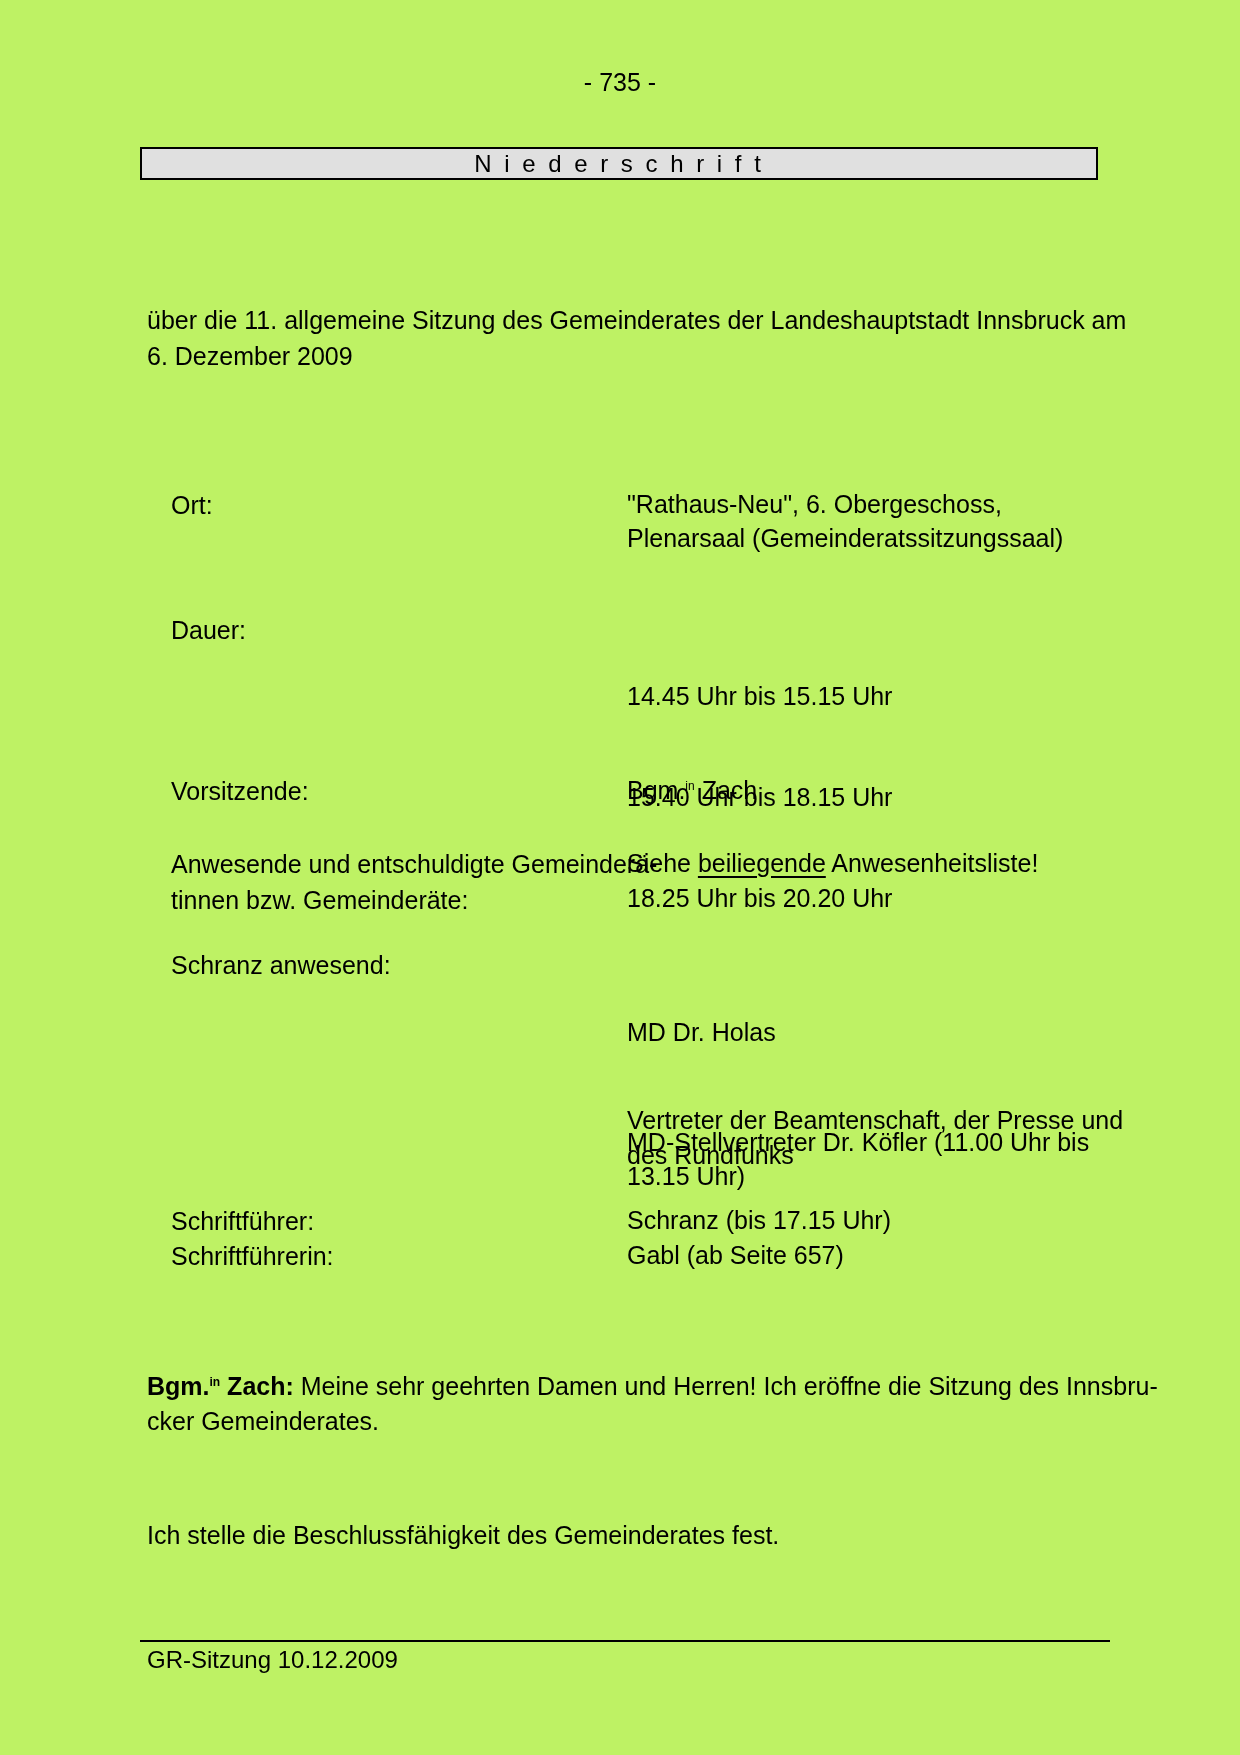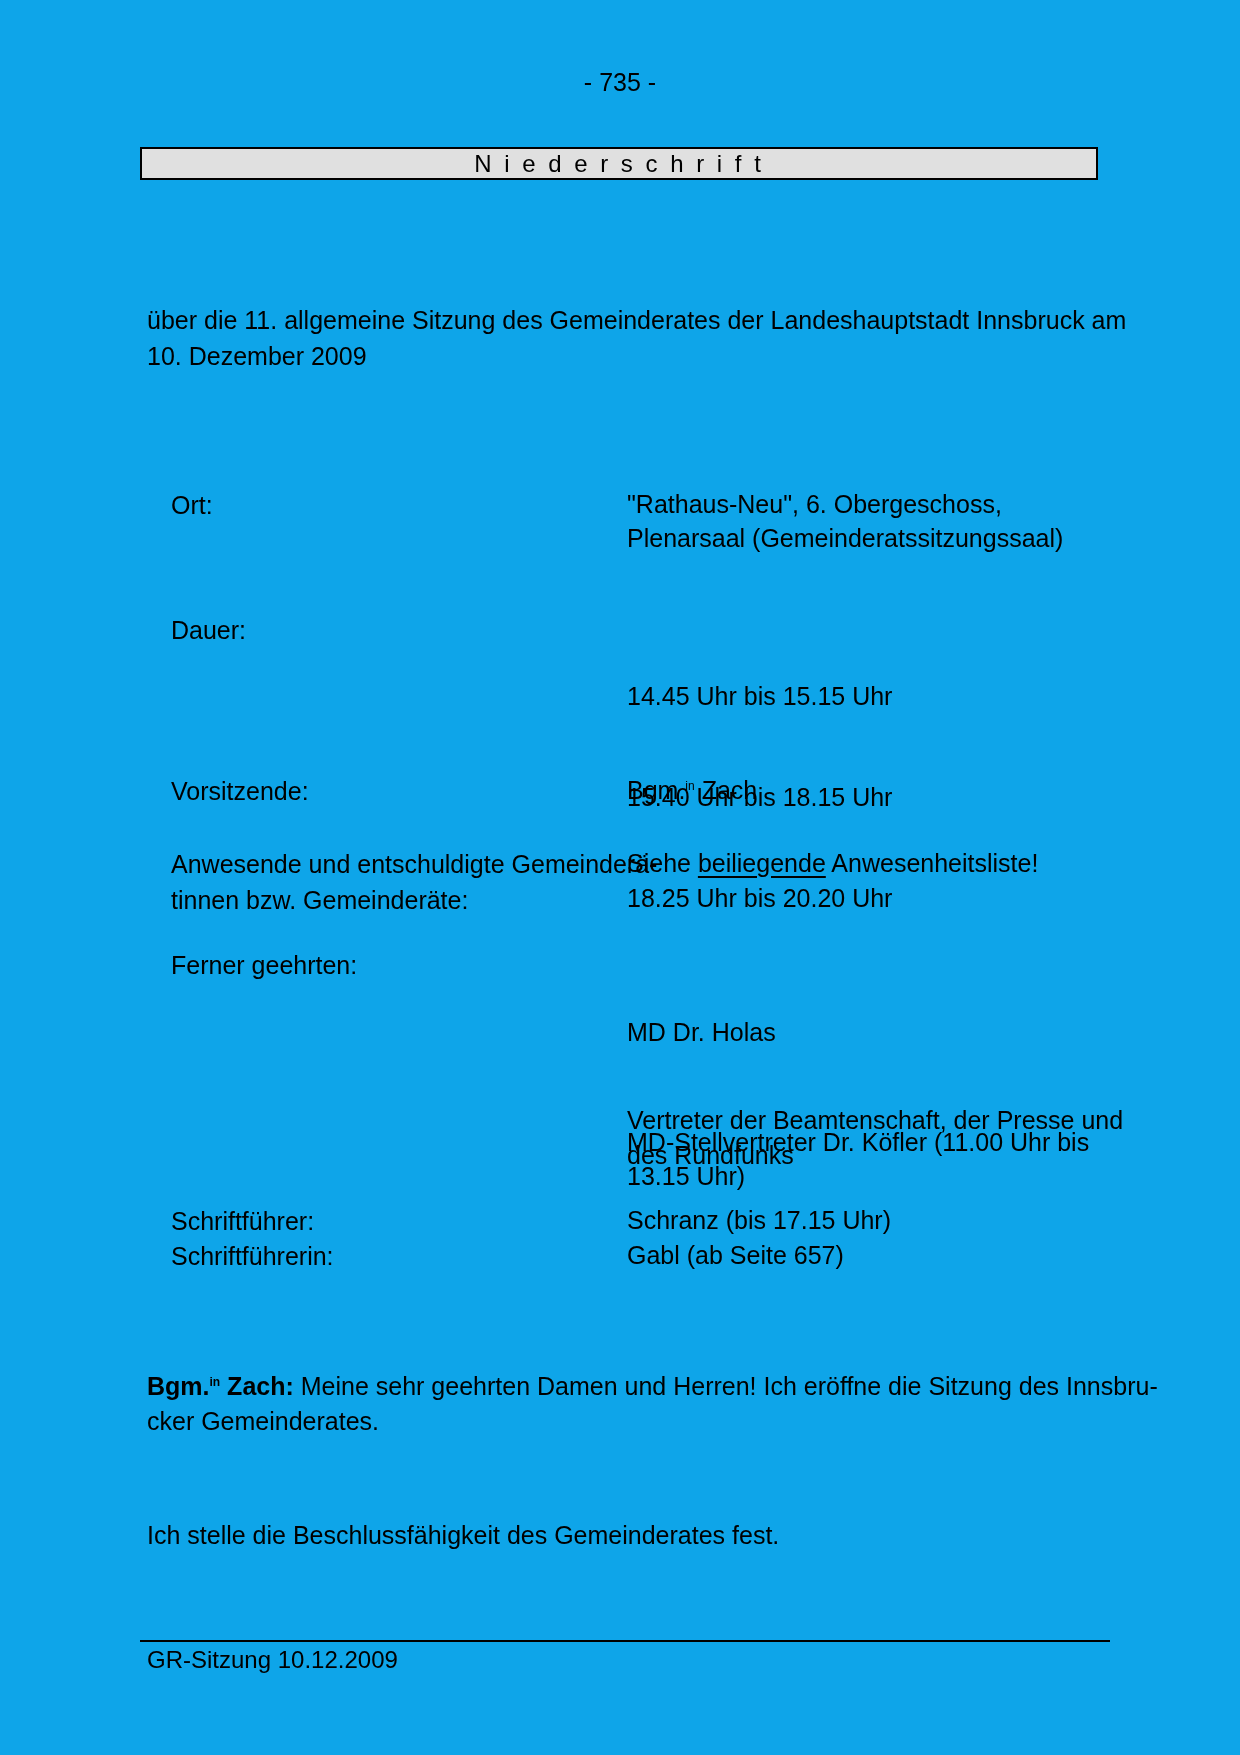--- a/index.html
+++ b/index.html
@@ -4,21 +4,21 @@
 <style>
   html, body {
     margin: 0;
     padding: 0;
     background: #ffffff;
   }
   .page {
     position: relative;
     width: 1240px;
     height: 1755px;
-    background: #0ea5e9;
+    background: #bef264;
     font-family: "Liberation Sans", sans-serif;
     font-size: 25px;
     color: #000000;
     overflow: hidden;
   }
   .pagenum {
     position: absolute;
     top: 68px;
     left: 0;
     width: 100%;
@@ -103,21 +103,21 @@
 
 <div class="page">
 
   <div class="pagenum">- 735 -</div>
 
   <div class="titlebox">
     <span>N i e d e r s c h r i f t</span>
   </div>
 
   <div class="intro">über die 11. allgemeine Sitzung des Gemeinderates der Landeshauptstadt Innsbruck am
-10. Dezember 2009</div>
+6. Dezember 2009</div>
 
   <div class="row" style="top:487px">
     <div class="lbl">Ort:</div>
     <div class="val">"Rathaus-Neu", 6. Obergeschoss,
 Plenarsaal (Gemeinderatssitzungssaal)</div>
   </div>
 
   <div class="row" style="top:612px">
     <div class="lbl">Dauer:</div>
     <div class="val">
@@ -132,21 +132,21 @@
     <div class="val"><span>Bgm.</span><span class="sup">in</span><span> Zach</span></div>
   </div>
 
   <div class="row" style="top:846px">
     <div class="lbl">Anwesende und entschuldigte Gemeinderä-
 tinnen bzw. Gemeinderäte:</div>
     <div class="val"><span>Siehe </span><span class="u">beiliegende</span><span> Anwesenheitsliste!</span></div>
   </div>
 
   <div class="row" style="top:947px">
-    <div class="lbl">Ferner geehrten:</div>
+    <div class="lbl">Schranz anwesend:</div>
     <div class="val">
       <div class="vpara">MD Dr. Holas</div>
       <div class="vpara">MD-Stellvertreter Dr. Köfler (11.00 Uhr bis
 13.15 Uhr)</div>
     </div>
   </div>
 
   <div class="row" style="top:1103px">
     <div class="val" style="line-height:35px">Vertreter der Beamtenschaft, der Presse und
 des Rundfunks</div>

